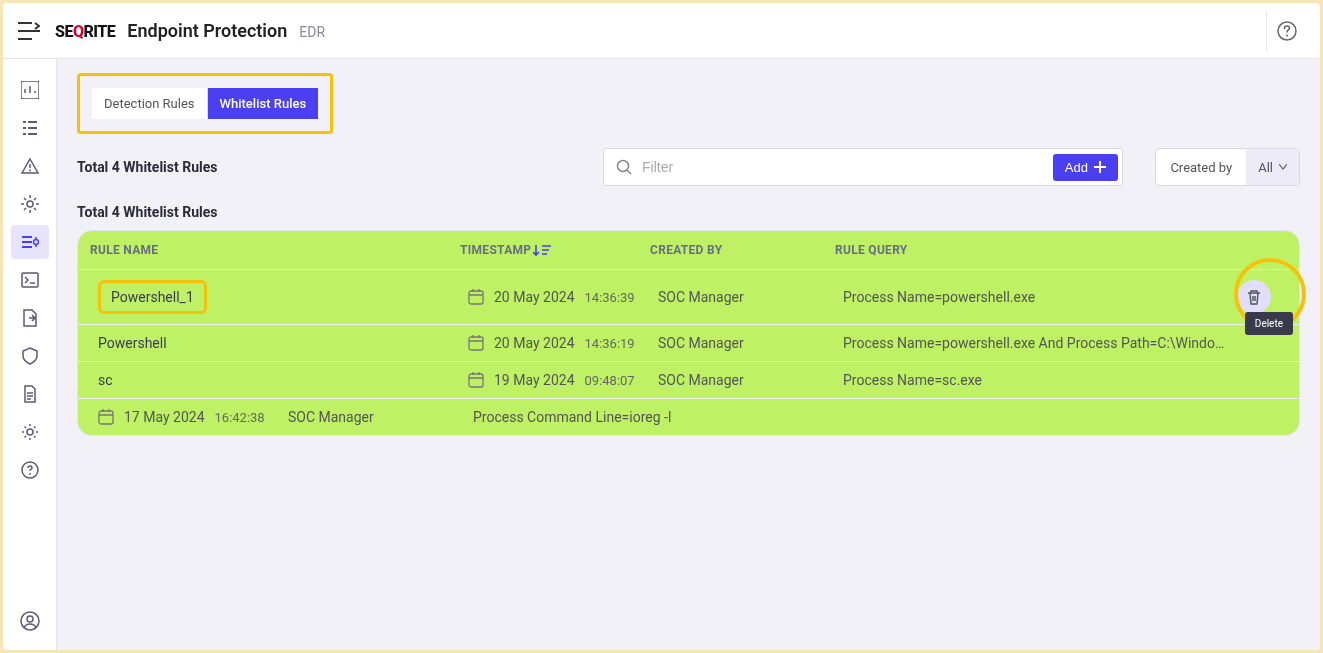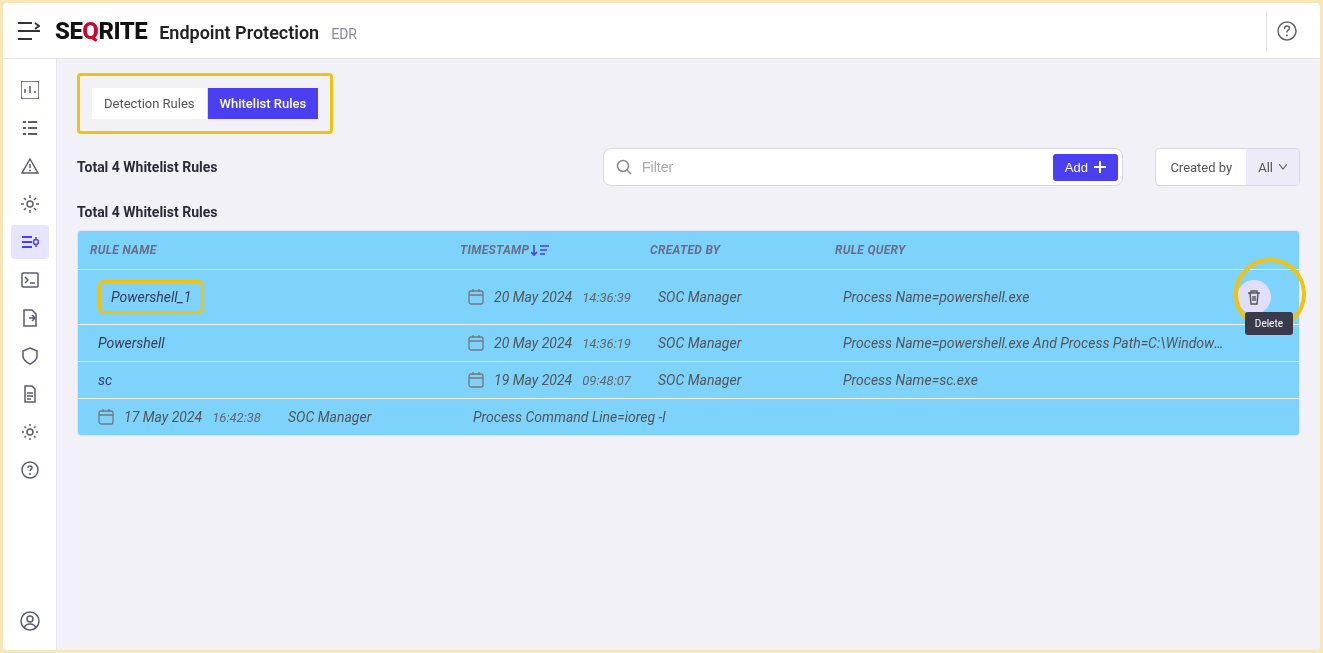--- a/index.html
+++ b/index.html
@@ -22,21 +22,21 @@
   .header {
     height: 56px;
     border-bottom: 1px solid #e5e5e5;
     display: flex;
     align-items: center;
     padding: 0 14px;
     gap: 14px;
   }
   .menu-toggle { width: 24px; height: 24px; display:flex; align-items:center; justify-content:center; color:#333; cursor:pointer;}
   .brand { display:flex; align-items:baseline; gap:12px; }
-  .brand-logo { font-weight: 800; font-size: 24px; letter-spacing: -0.5px; color:#111; }
+  .brand-logo { font-weight: 800; font-size: 16px; letter-spacing: -0.5px; color:#111; }
   .brand-logo .red { color:#d3002d; }
   .brand-product { font-size: 18px; font-weight:600; color:#222; }
   .brand-sub { font-size: 14px; color:#8a8a99; }
   .header-spacer { flex:1; }
   .help-btn { width:40px; height:40px; display:flex; align-items:center; justify-content:center; border-left:1px solid #e5e5e5; margin-left:8px; cursor:pointer; color:#555;}
   
   .body { flex:1; display:flex; min-height:0; }
   .sidebar {
     width: 54px;
     border-right: 1px solid #e5e5e5;
@@ -50,29 +50,29 @@
   .side-item.active { background:#e6e4ff; color:#4a3ff1; }
   .side-spacer { flex:1; }
   .main { flex:1; background:#f1f1f7; padding: 14px 20px 0 20px; overflow:auto; }
   .page-title { font-size: 19px; font-weight:700; color:#2b2b3a; margin-bottom: 12px; }
   .tab-wrap { display:inline-flex; border:3px solid #f6c109; border-radius:4px; padding:12px; margin-bottom:14px;}
   .tab { padding:8px 12px; font-size:13px; background:#fff; color:#555; cursor:pointer;}
   .tab:first-child { border-right:1px solid #ddd; }
   .tab.active { background:#4a3ff1; color:#fff; font-weight:500; }
   .toolbar-row { display:flex; align-items:center; margin-bottom:18px; gap:16px;}
   .total-label { font-size:14px; font-weight:700; color:#2b2b3a; flex:0 0 auto; width:510px;}
-  .filter-box { flex:0 0 520px; display:flex; align-items:center; background:#fff; border:1px solid #d8d8e5; border-radius:8px; height:38px; padding:0 4px 0 12px; gap:10px;}
+  .filter-box { flex:0 0 520px; display:flex; align-items:center; background:#fff; border:1px solid #d8d8e5; border-radius:3px; height:38px; padding:0 4px 0 12px; gap:10px;}
   .filter-input { flex:1; border:none; outline:none; font-size:14px; color:#555; }
   .filter-input::placeholder { color:#aaa; }
   .add-btn { background:#4a3ff1; color:#fff; padding:6px 12px; border:none; border-radius:3px; font-size:13px; display:flex; align-items:center; gap:6px; cursor:pointer;}
   .created-by { margin-left:auto; display:flex; align-items:center; border:1px solid #d8d8e5; border-radius:4px; background:#fff; height:38px; overflow:hidden;}
   .created-by-label { padding:0 14px; font-size:13px; color:#555;}
   .created-by-val { padding:0 12px; background:#ecebf7; height:100%; display:flex; align-items:center; gap:6px; font-size:13px; color:#555; cursor:pointer;}
   .section-title { font-size:14px; font-weight:700; color:#2b2b3a; margin-bottom:10px;}
-  .table { background:#7dd3fc; border:1px solid #e3e3ef; border-radius:4px;font-style:italic; }
+  .table { background:#bef264; border:1px solid #e3e3ef; border-radius:15px; }
   .thead { display:flex; padding:12px 12px; border-bottom:1px solid #e3e3ef; font-size:12px; font-weight:700; color:#6b6b8a; letter-spacing:0.3px;}
   .col-name { width:370px; }
   .col-ts { width:190px; display:flex; align-items:center; gap:2px;}
   .col-by { width:185px; }
   .col-query { flex:1; }
   .col-act { width:50px; }
   .trow { display:flex; align-items:center; padding:10px 20px; border-bottom:1px solid #eee; font-size:14px; color:#3a3a55; position:relative;}
   .trow:last-child { border-bottom:none; }
   .cell { overflow:hidden; text-overflow:ellipsis; white-space:nowrap;}
   .cell-name { width:370px; }

